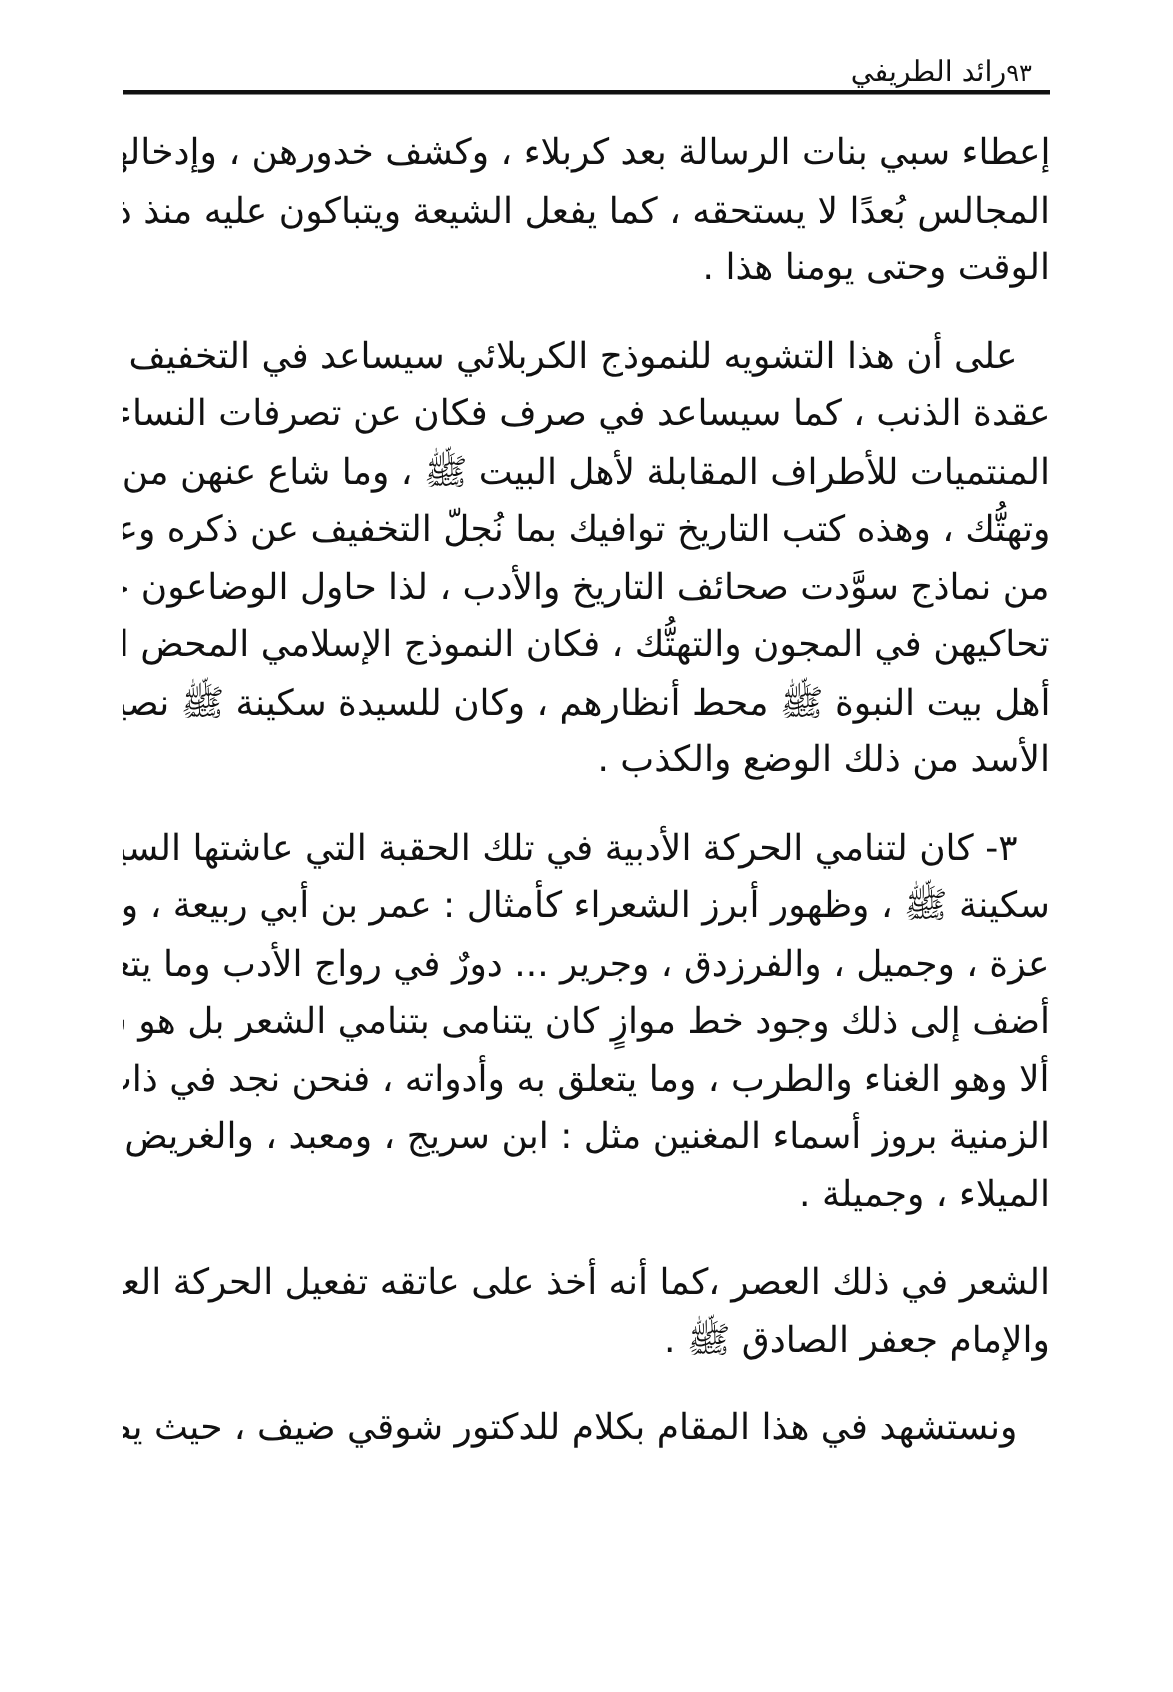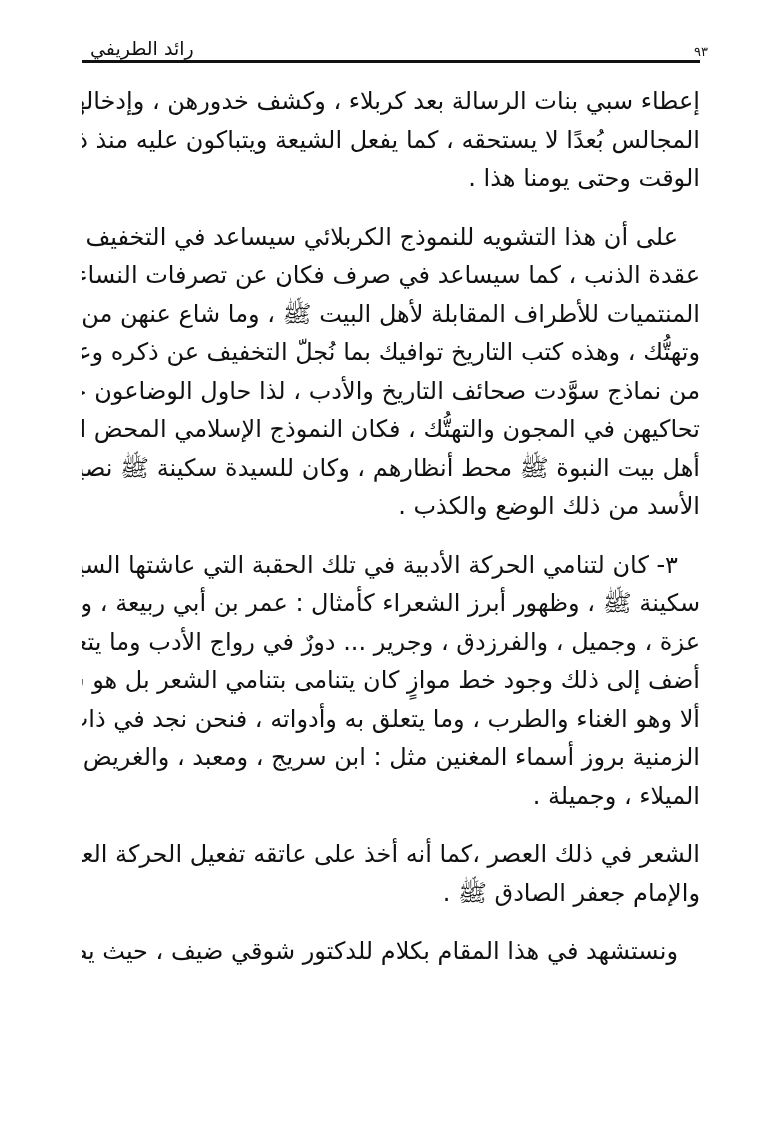--- a/index.html
+++ b/index.html
@@ -16,37 +16,37 @@
     color: #111111;
   }
   .page {
     position: absolute;
     left: 0; top: 0;
     width: 782px;
     height: 1128px;
   }
   .running-header {
     position: absolute;
-    left: 90px;
+    left: 70px;
     width: 618px;
     top: 28px;
     height: 30px;
     display: flex;
-    justify-content: space-between;
+    justify-content: flex-end;
     align-items: flex-end;
     direction: ltr;
   }
   .header-author {
     font-size: 19px;
     font-family: "DejaVu Sans", sans-serif;
     direction: rtl;
     line-height: 1;
   }
   .header-page {
-    font-size: 13px;
+    font-size: 16px;
     font-family: Liberation Serif, serif;
     direction: rtl;
     line-height: 1;
   }
   .header-rule {
     position: absolute;
     left: 82px;
     width: 618px;
     top: 60px;
     height: 3px;

